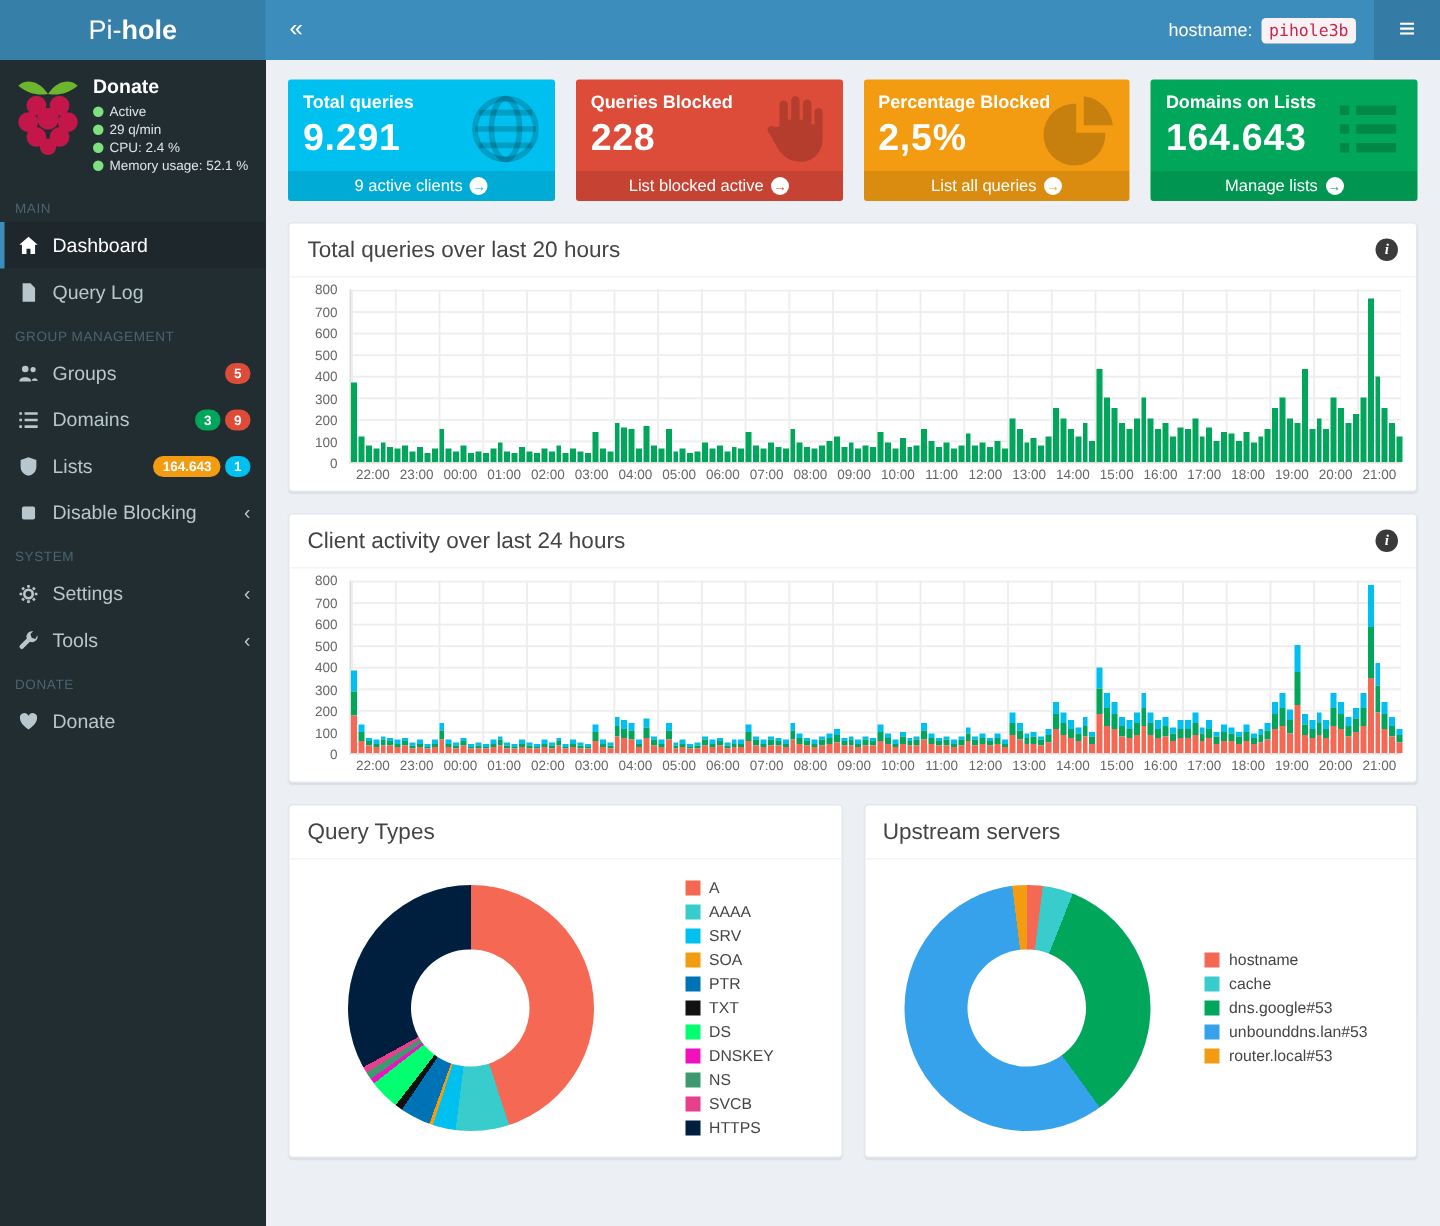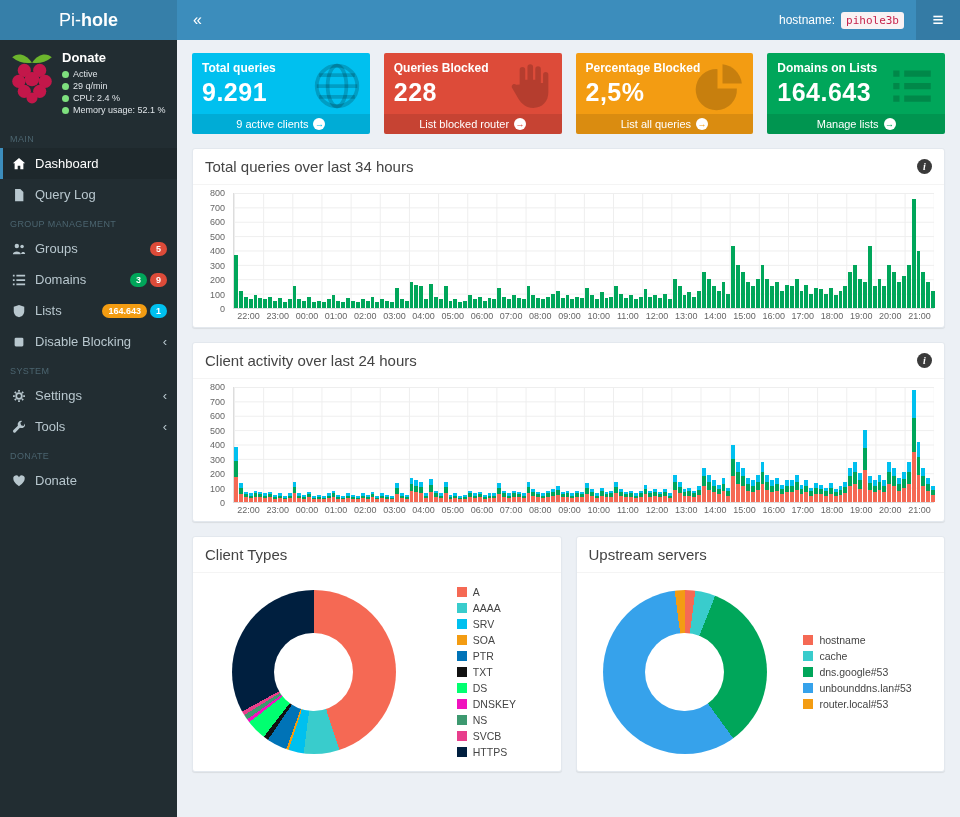--- a/index.html
+++ b/index.html
@@ -251,21 +251,21 @@
       </div>
       <div class="card" style="background: rgb(221, 75, 57); --c: #dd4b39;">
         <div class="card-body">
           <div class="card-title">Queries Blocked</div>
           <div class="card-value">228</div>
         </div>
         <span class="card-ghost"><svg viewBox="0 0 16 16">
             <path d="M5 7.5V2.8a.9.9 0 0 1 1.8 0V6h.7V1.9a.9.9 0 0 1 1.8 0V6h.7V2.6a.9.9 0 0 1 1.8 0V7h.7V4.4a.85.85 0 0 1 1.7 0V10c0 3-2 5-4.8 5-2.8 0-4.4-2-5.4-4L2.6 8.6c-.5-.8.6-1.7 1.3-1z"></path>
           </svg></span>
         <a class="card-footer">
-          <span>List blocked router</span>
+          <span>List blocked active</span>
           <span class="arrow">→</span>
         </a>
       </div>
       <div class="card" style="background: rgb(243, 156, 18); --c: #f39c12;">
         <div class="card-body">
           <div class="card-title">Percentage Blocked</div>
           <div class="card-value">2,5%</div>
         </div>
         <span class="card-ghost"><svg viewBox="0 0 16 16">
             <path d="M8.8 1a7 7 0 0 1 6.2 6.2H8.8z"></path>
@@ -286,21 +286,21 @@
           </svg></span>
         <a class="card-footer">
           <span>Manage lists</span>
           <span class="arrow">→</span>
         </a>
       </div>
     </div>
 
   <section class="box">
     <div class="box-header">
-      <span class="box-title">Total queries over last 34 hours</span>
+      <span class="box-title">Total queries over last 20 hours</span>
       <span class="info-icon">i</span>
     </div>
     <div class="box-body">
       <div id="chart-total">
           <div class="chart-grid">
             <div class="y-axis">
               <span class="y-tick" style="top: 0%;">800</span>
               <span class="y-tick" style="top: 12.5%;">700</span>
               <span class="y-tick" style="top: 25%;">600</span>
               <span class="y-tick" style="top: 37.5%;">500</span>
@@ -1259,21 +1259,21 @@
             <span class="x-tick">20:00</span>
             <span class="x-tick">21:00</span>
           </div>
         </div>
     </div>
   </section>
 
   <div class="row2">
     <section class="box half">
       <div class="box-header">
-        <span class="box-title">Client Types</span>
+        <span class="box-title">Query Types</span>
       </div>
       <div class="box-body donut-body">
         <div class="donut" id="donut-qt" style="background: conic-gradient(rgb(245, 105, 84) 0deg, rgb(245, 105, 84) 162deg, rgb(57, 204, 204) 162deg, rgb(57, 204, 204) 187.2deg, rgb(0, 192, 239) 187.2deg, rgb(0, 192, 239) 198deg, rgb(243, 156, 18) 198deg, rgb(243, 156, 18) 199.8deg, rgb(0, 115, 183) 199.8deg, rgb(0, 115, 183) 214.2deg, rgb(17, 17, 17) 214.2deg, rgb(17, 17, 17) 217.8deg, rgb(1, 255, 112) 217.8deg, rgb(1, 255, 112) 232.2deg, rgb(240, 18, 190) 232.2deg, rgb(240, 18, 190) 234.72deg, rgb(61, 153, 112) 234.72deg, rgb(61, 153, 112) 238.32deg, rgb(232, 62, 140) 238.32deg, rgb(232, 62, 140) 241.2deg, rgb(0, 31, 63) 241.2deg, rgb(0, 31, 63) 360deg);"></div>
         <ul class="legend" id="legend-qt">
             <li>
               <span class="sw" style="background: rgb(245, 105, 84);"></span>
               <span>A</span>
             </li>
             <li>
               <span class="sw" style="background: rgb(57, 204, 204);"></span>

